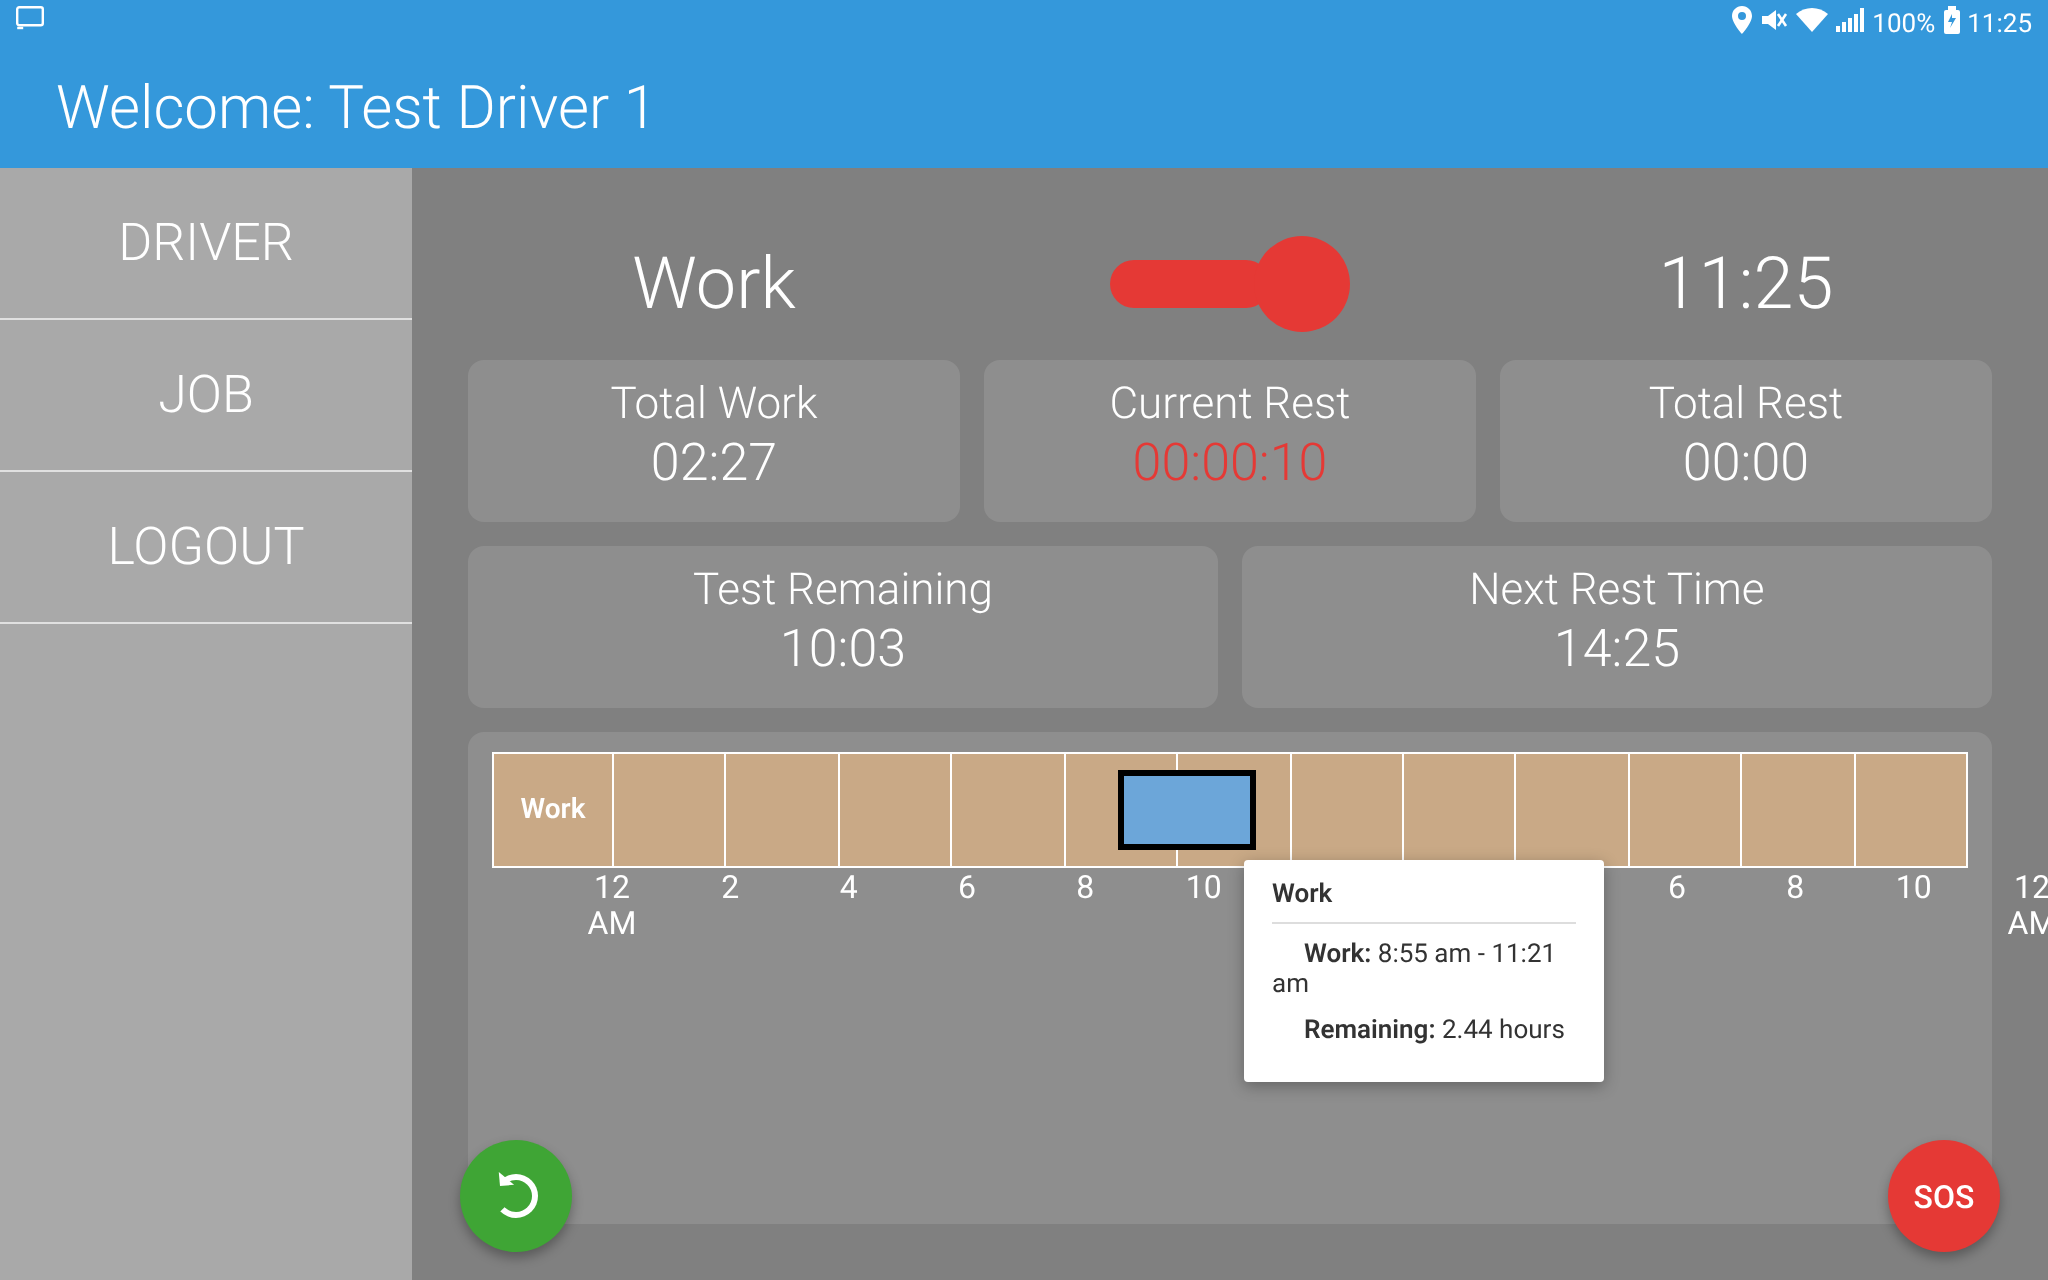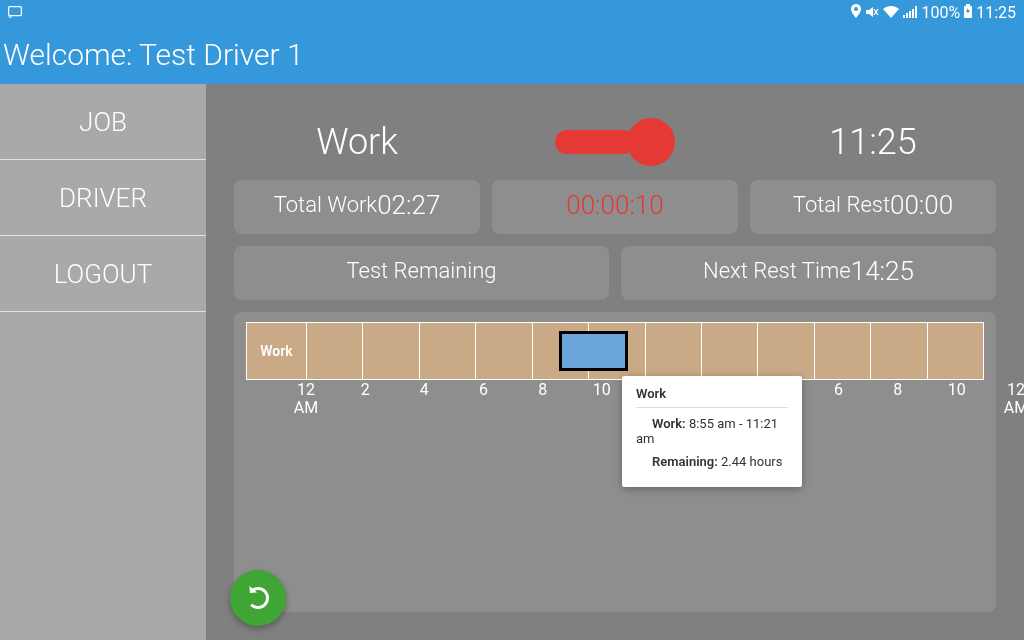--- a/index.html
+++ b/index.html
@@ -1,31 +1,31 @@
 <!DOCTYPE html>
 <html><head>
 <meta charset="utf-8">
 <style>
   * { box-sizing: border-box; margin: 0; padding: 0; font-family: -apple-system, BlinkMacSystemFont, "Segoe UI", Roboto, sans-serif; }
   html, body { width: 1024px; height: 640px; overflow: hidden; background: #808080; }
-  .status-bar { height: 24px; background: #3498db; display: flex; align-items: center; justify-content: flex-end; padding: 0 8px; color: #fff; font-size: 16px; gap: 4px; }
+  .status-bar { height: 24px; background: #3498db; display: flex; align-items: center; justify-content: flex-end; padding: 0 8px; color: #fff; font-size: 13px; gap: 4px; }
   .status-left { position:absolute; left:8px; top:3px; }
-  .header { height: 60px; background: #3498db; display: flex; align-items: center; padding: 0 3px; color: #fff; font-size: 30px; font-weight: 300; }
+  .header { height: 60px; background: #3498db; display: flex; align-items: center; padding: 0 28px; color: #fff; font-size: 30px; font-weight: 300; }
   .body { display: flex; height: 556px; }
   .sidebar { width: 206px; background: #a9a9a9; display: flex; flex-direction: column; }
   .sidebar-item { height: 76px; display: flex; align-items: center; justify-content: center; color: #fff; font-size: 26px; font-weight: 300; border-bottom: 1px solid #e0e0e0; cursor: pointer; }
   .main { flex: 1; background: #808080; padding: 28px; display: flex; flex-direction: column; position: relative; }
   .top-row { display: flex; gap: 12px; margin-bottom: 8px; height: 60px; align-items:center; }
   .top-cell { flex: 1; display:flex; align-items:center; justify-content:center; color:#fff; font-size:36px; font-weight:300; }
   .toggle-wrap { flex:1; display:flex; align-items:center; justify-content:center; }
   .toggle { width: 120px; height: 36px; position: relative; }
   .toggle-track { position:absolute; left:0; top:6px; width:80px; height:24px; background:#e53935; border-radius:12px; }
   .toggle-knob { position:absolute; right:0; top:-6px; width:48px; height:48px; background:#e53935; border-radius:50%; }
   .cards-row { display:flex; gap:12px; margin-bottom:12px; }
-  .card { flex:1; background:#8e8e8e; border-radius:8px; padding:10px 8px 14px; display:flex; flex-direction:row; align-items:center; justify-content:center; }
+  .card { flex:1; background:#8e8e8e; border-radius:8px; padding:10px 8px 14px; display:flex; flex-direction:column; align-items:center; justify-content:center; }
   .card-label { color:#fff; font-size:22px; font-weight:300; margin-bottom:2px; }
   .card-value { color:#fff; font-size:26px; font-weight:300; }
   .card-value.red { color:#e53935; }
   .timeline-container { background:#8e8e8e; border-radius:8px; padding:10px 12px 20px; position:relative; flex:1; }
   .timeline-track { display:flex; border:1px solid #fff; border-right:none; height:58px; position:relative; background:#c9a986; }
   .timeline-rowlabel { width:60px; background:#c9a986; border-right:1px solid #fff; display:flex; align-items:center; justify-content:center; color:#fff; font-weight:600; font-size:14px; }
   .timeline-cells { flex:1; display:flex; position:relative; }
   .timeline-cell { flex:1; border-right:1px solid #fff; }
   .work-block { position:absolute; top:8px; height:40px; background:#6ca6d9; border:3px solid #000; }
   .timeline-ticks { display:flex; margin-top:1px; color:#fff; font-size:16px; position:relative; height:30px; }
@@ -88,24 +88,24 @@
   <span>11:25</span>
 </div>
 
 <div class="header">
   <span>Welcome: Test Driver 1</span>
 </div>
 
 <div class="body">
   <div class="sidebar">
     <div class="sidebar-item">
+        <span>DRIVER</span>
+      </div>
+    <div class="sidebar-item">
         <span>JOB</span>
-      </div>
-    <div class="sidebar-item">
-        <span>DRIVER</span>
       </div>
     <div class="sidebar-item">
         <span>LOGOUT</span>
       </div>
   </div>
 
   <div class="main">
     <div class="top-row">
       <div class="top-cell">Work</div>
       <div class="toggle-wrap">
@@ -116,31 +116,33 @@
       </div>
       <div class="top-cell">11:25</div>
     </div>
 
     <div class="cards-row">
       <div class="card">
         <div class="card-label">Total Work</div>
         <div class="card-value">02:27</div>
       </div>
       <div class="card">
+        <div class="card-label">Current Rest</div>
         <div class="card-value red">00:00:10</div>
       </div>
       <div class="card">
         <div class="card-label">Total Rest</div>
         <div class="card-value">00:00</div>
       </div>
     </div>
 
     <div class="cards-row">
       <div class="card">
         <div class="card-label">Test Remaining</div>
+        <div class="card-value">10:03</div>
       </div>
       <div class="card">
         <div class="card-label">Next Rest Time</div>
         <div class="card-value">14:25</div>
       </div>
     </div>
 
     <div class="timeline-container">
       <div class="timeline-track">
         <div class="timeline-rowlabel">Work</div>
@@ -187,14 +189,17 @@
         <div class="tooltip-row">
           <b>Remaining:</b>
           <span>2.44 hours</span>
         </div>
       </div>
     </div>
 
     <div class="fab refresh">
       <span class="refresh-icon"></span>
     </div>
+    <div class="fab sos">
+      <span>SOS</span>
+    </div>
   </div>
 </div>
 
 </body></html>

